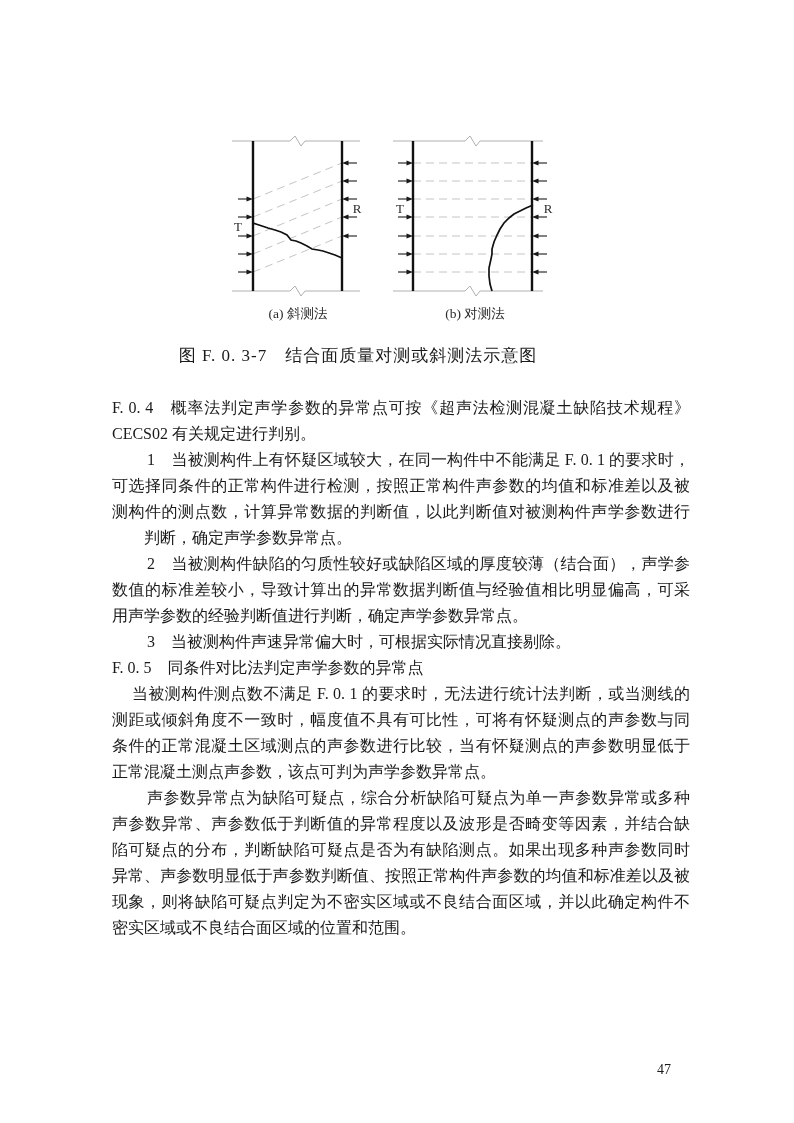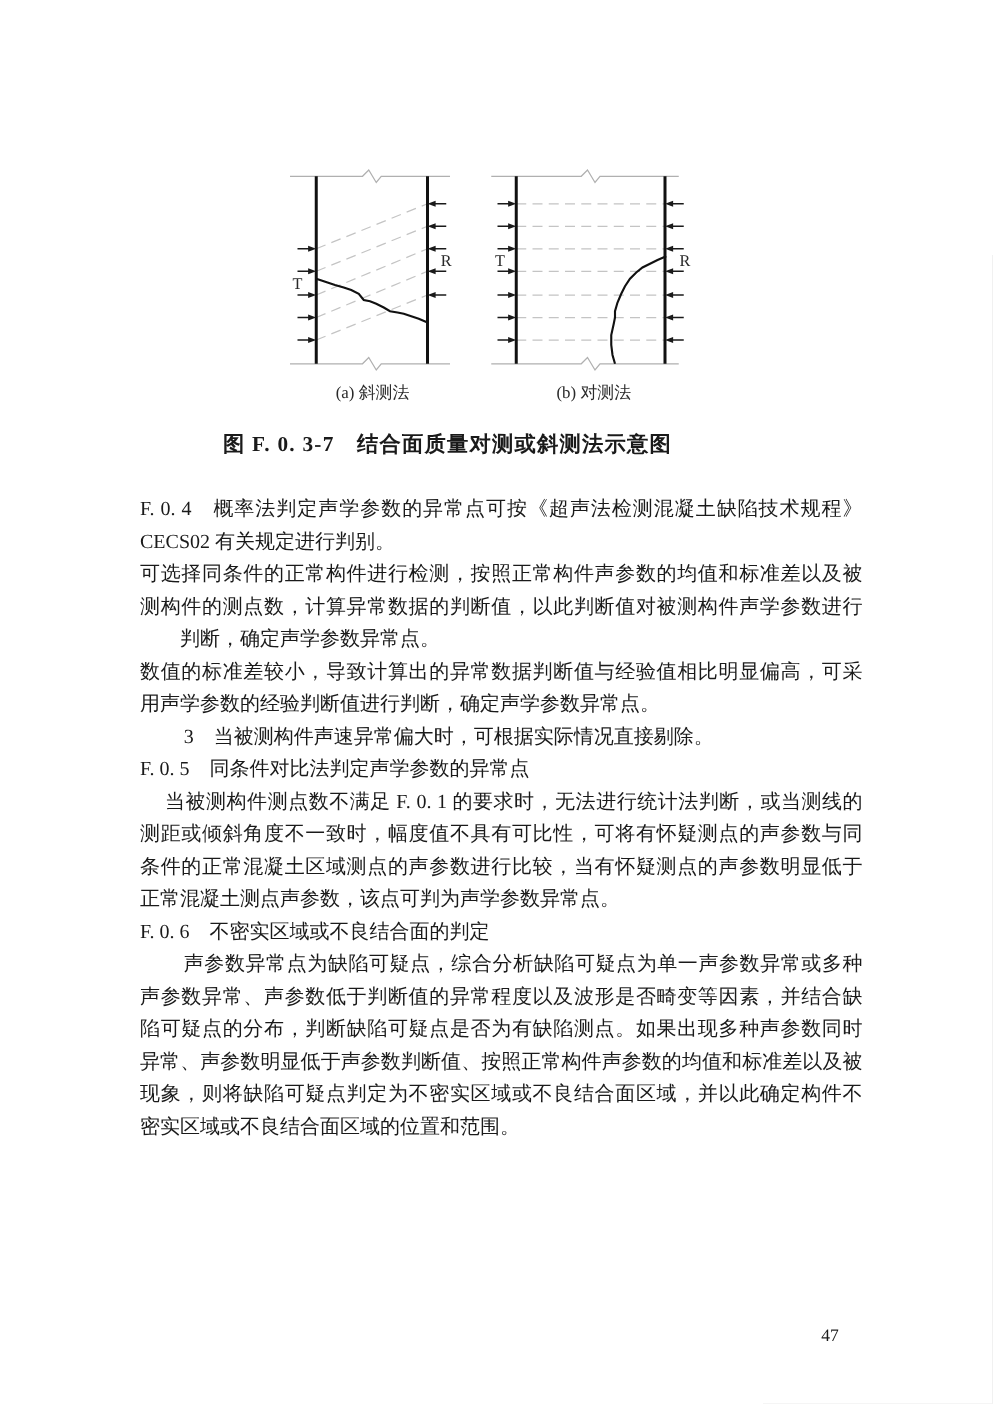--- a/index.html
+++ b/index.html
@@ -8,21 +8,21 @@
     width:794px; height:1123px;
     margin:0 auto;
     background:#ffffff;
     font-family:"Liberation Serif","DejaVu Serif",serif;
     color:#1a1a1a;
     overflow:hidden;
   }
   .figure-wrap { position:absolute; top:135px; left:220px; width:355px; height:195px; }
   .figure-caption {
     position:absolute; top:344px; left:0; width:716px;
-    text-align:center; font-size:17px; font-weight:bold; letter-spacing:1px;
+    text-align:center; font-size:17px; font-weight:normal; letter-spacing:1px;
   }
   .body-text { position:absolute; top:395px; left:112px; width:578px; }
   .bl {
     font-size:16px; line-height:26px; height:26px;
     overflow:hidden; word-break:break-all; white-space:normal;
   }
   .bl.j { text-align:justify; text-align-last:justify; }
   .page-num {
     position:absolute; top:1062px; left:644px; width:40px;
     text-align:center; font-size:14px;
@@ -127,32 +127,33 @@
         <text x="255" y="183" text-anchor="middle" font-size="13.5">(b) 对测法</text>
       </g>
     </svg>
   </div>
 
   <div class="figure-caption">图 F. 0. 3-7　结合面质量对测或斜测法示意图</div>
 
   <div class="body-text">
       <div class="bl j" style="padding-left: 0px;">F. 0. 4　概率法判定声学参数的异常点可按《超声法检测混凝土缺陷技术规程》</div>
       <div class="bl" style="padding-left: 0px;">CECS02 有关规定进行判别。</div>
+      <div class="bl j" style="padding-left: 35px;">1　当被测构件上有怀疑区域较大，在同一构件中不能满足 F. 0. 1 的要求时，</div>
       <div class="bl j" style="padding-left: 0px;">可选择同条件的正常构件进行检测，按照正常构件声参数的均值和标准差以及被</div>
       <div class="bl j" style="padding-left: 0px;">测构件的测点数，计算异常数据的判断值，以此判断值对被测构件声学参数进行</div>
       <div class="bl" style="padding-left: 0px; margin-left: 32px;">判断，确定声学参数异常点。</div>
+      <div class="bl j" style="padding-left: 35px;">2　当被测构件缺陷的匀质性较好或缺陷区域的厚度较薄（结合面），声学参</div>
       <div class="bl j" style="padding-left: 0px;">数值的标准差较小，导致计算出的异常数据判断值与经验值相比明显偏高，可采</div>
       <div class="bl" style="padding-left: 0px;">用声学参数的经验判断值进行判断，确定声学参数异常点。</div>
       <div class="bl" style="padding-left: 35px;">3　当被测构件声速异常偏大时，可根据实际情况直接剔除。</div>
       <div class="bl" style="padding-left: 0px;">F. 0. 5　同条件对比法判定声学参数的异常点</div>
       <div class="bl j" style="padding-left: 20px;">当被测构件测点数不满足 F. 0. 1 的要求时，无法进行统计法判断，或当测线的</div>
       <div class="bl j" style="padding-left: 0px;">测距或倾斜角度不一致时，幅度值不具有可比性，可将有怀疑测点的声参数与同</div>
       <div class="bl j" style="padding-left: 0px;">条件的正常混凝土区域测点的声参数进行比较，当有怀疑测点的声参数明显低于</div>
       <div class="bl" style="padding-left: 0px;">正常混凝土测点声参数，该点可判为声学参数异常点。</div>
-      <div class="bl" style="padding-left: 0px;">F. 0. 6　不密实区域或不良结合面的判定</div>
       <div class="bl j" style="padding-left: 35px;">声参数异常点为缺陷可疑点，综合分析缺陷可疑点为单一声参数异常或多种</div>
       <div class="bl j" style="padding-left: 0px;">声参数异常、声参数低于判断值的异常程度以及波形是否畸变等因素，并结合缺</div>
       <div class="bl j" style="padding-left: 0px;">陷可疑点的分布，判断缺陷可疑点是否为有缺陷测点。如果出现多种声参数同时</div>
       <div class="bl j" style="padding-left: 0px;">异常、声参数明显低于声参数判断值、按照正常构件声参数的均值和标准差以及被</div>
       <div class="bl j" style="padding-left: 0px;">现象，则将缺陷可疑点判定为不密实区域或不良结合面区域，并以此确定构件不</div>
       <div class="bl" style="padding-left: 0px;">密实区域或不良结合面区域的位置和范围。</div>
     </div>
 
   <div class="page-num">47</div>
 

